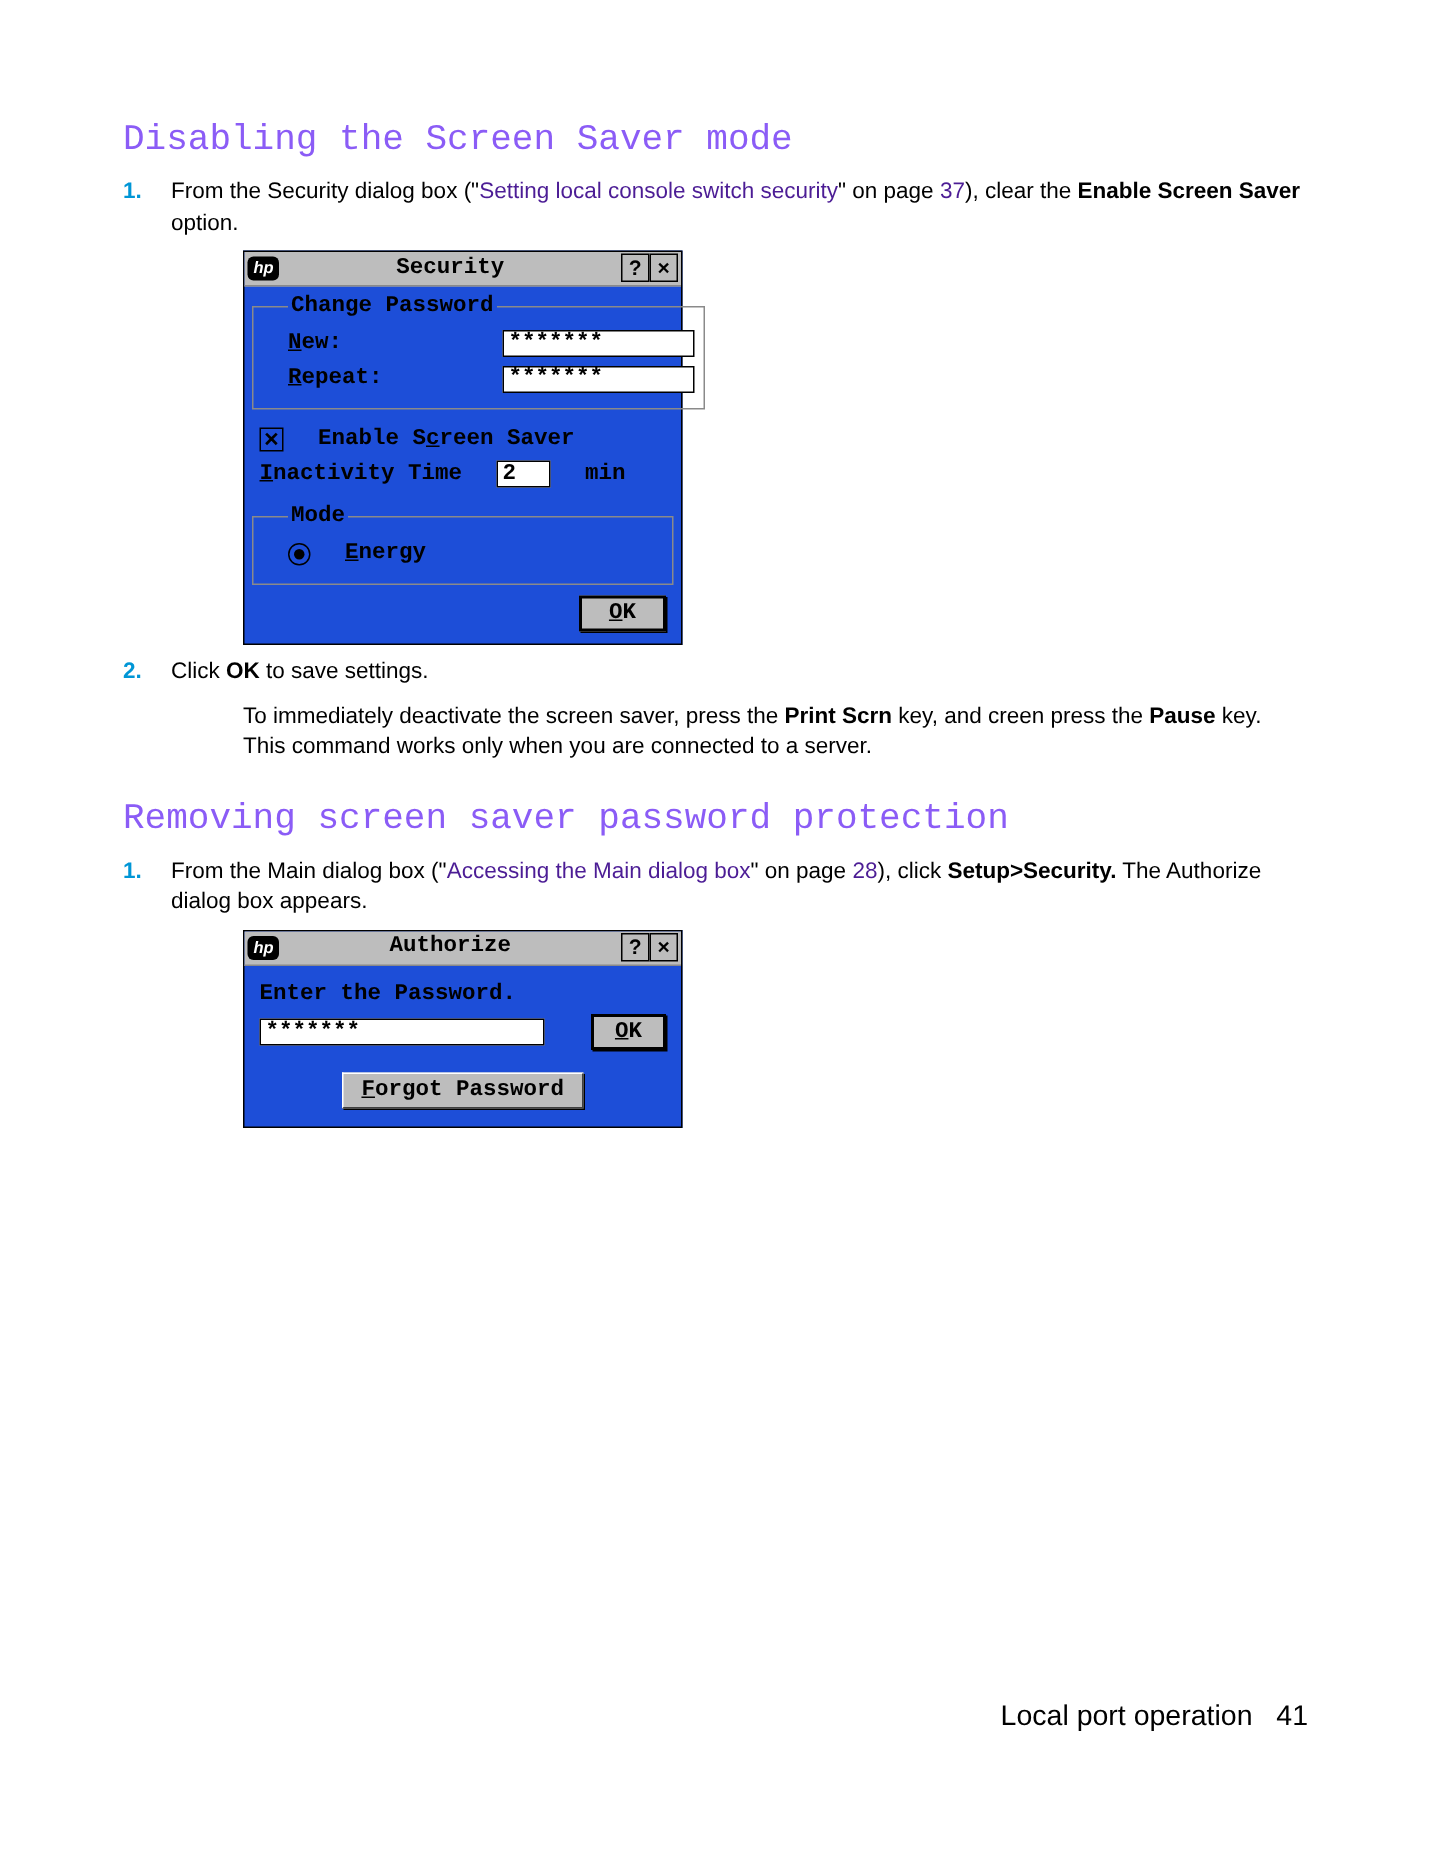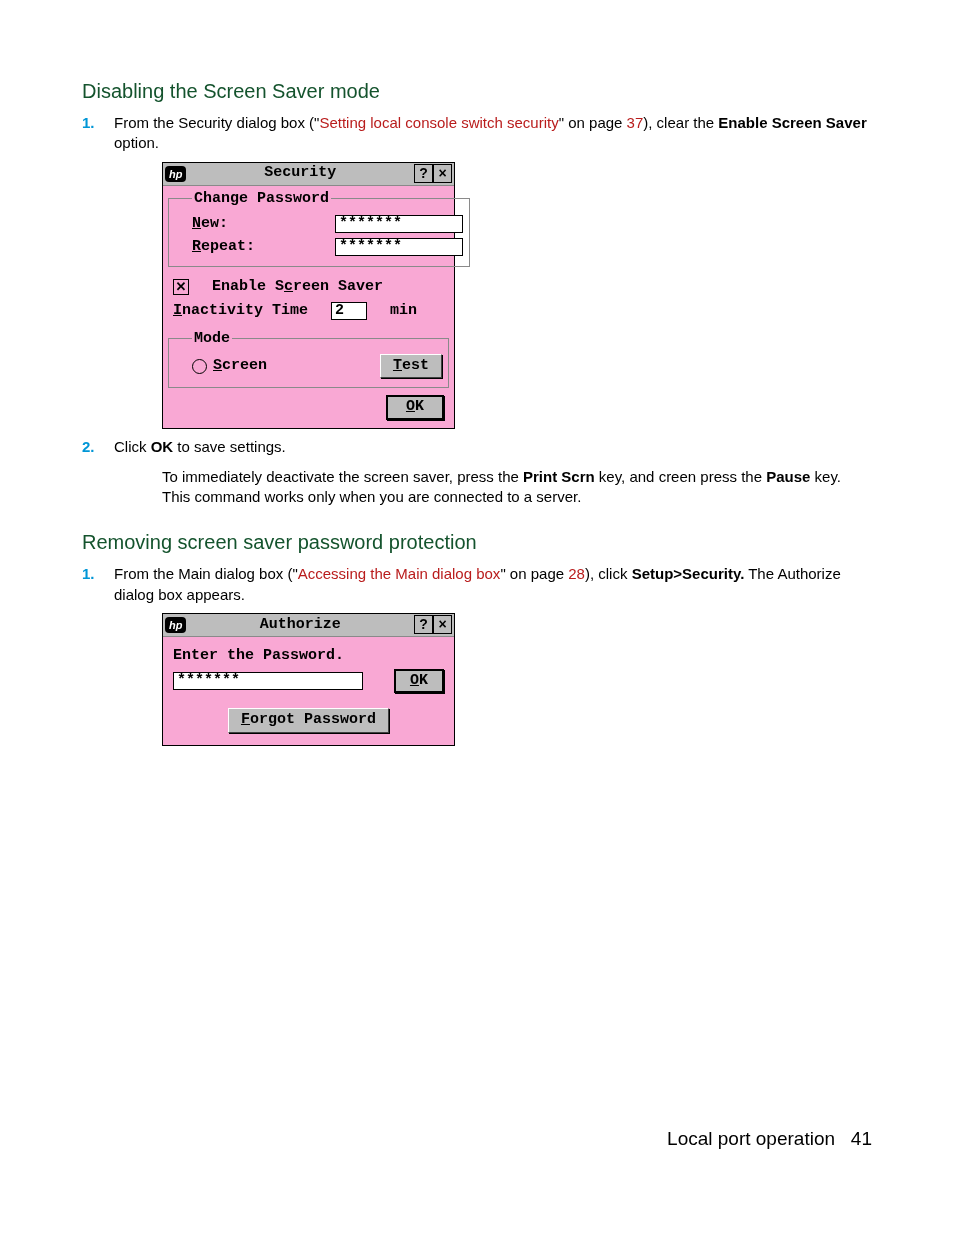--- a/index.html
+++ b/index.html
@@ -6,50 +6,51 @@
     margin: 0;
     padding: 78px 82px 40px 82px;
     width: 954px;
     box-sizing: border-box;
     font-family: Arial, Helvetica, sans-serif;
     color: #000;
     background: #fff;
     line-height: 1.35;
   }
   h2 {
-    color: #14532d;
+    color: #8b5cf6;
     font-weight: normal;
-    font-size: 20px;
+    font-size: 24px;
     margin: 0 0 8px 0;
+    font-family: Liberation Mono, monospace;
   }
   .indent {
     margin-left: 80px;
   }
   ol.steps {
     margin: 0 0 8px 0;
     padding-left: 0;
     list-style: none;
   }
   ol.steps li {
     display: flex;
     gap: 18px;
     margin-bottom: 4px;
     font-size: 15px;
   }
   ol.steps li .num {
     color: #0096d6;
     font-weight: bold;
     min-width: 14px;
   }
-  .link { color: #b91c1c; }
+  .link { color: #4c1d95; }
   .bold { font-weight: bold; }
   .dialog {
     margin-left: 80px;
     font-family: "Courier New", monospace;
-    background: #f9a8d4;
+    background: #1d4ed8;
     border: 1px solid #000;
     width: 293px;
     box-sizing: border-box;
     font-weight: bold;
   }
   .titlebar {
     background: #bdbdbd;
     border-bottom: 1px solid #8a8a8a;
     display: flex;
     align-items: center;
@@ -181,29 +182,25 @@
     </div>
     <div class="row">
       <span><span class="ul-first">I</span><span>nactivity Time</span></span>
       <span class="input-box input-sm">2</span>
       <span>min</span>
     </div>
   </div>
 
   <fieldset class="group">
     <legend>Mode</legend>
-    <div class="row" style="justify-content:space-between;">
-      <span style="display:flex;align-items:center;gap:6px;">
-        <span class="radio"></span>
-        <span><span class="ul-first">S</span><span>creen</span></span>
-      </span>
-      <span class="btn">
-          <span class="ul-first">T</span>
-          <span>est</span>
+    <div class="row">
+      <span class="radio">
+          <span class="radio-dot"></span>
         </span>
+      <span><span class="ul-first">E</span><span>nergy</span></span>
     </div>
   </fieldset>
 
   <div class="btn-row">
     <span class="btn btn-ok">
         <span class="ul-first">O</span>
         <span>K</span>
       </span>
   </div>
 </div>

